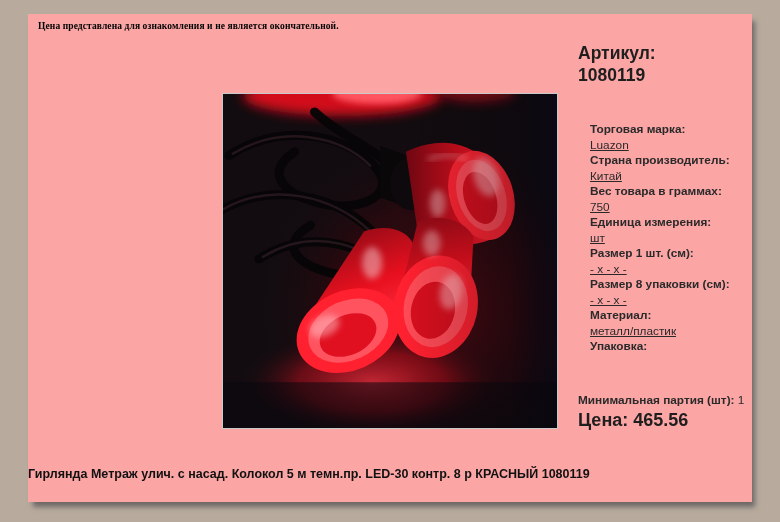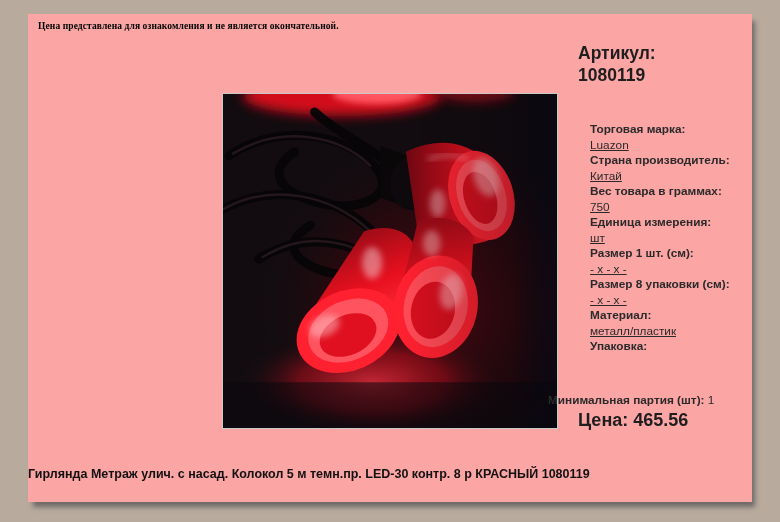--- a/index.html
+++ b/index.html
@@ -53,21 +53,21 @@
   }
   .attr-value {
     font-size:11.8px;
     line-height:15.5px;
     color:#2a2a2a;
     white-space:nowrap;
     text-decoration:underline;
   }
   .min-batch {
     position:absolute;
-    left:520px; top:379px;
+    left:550px; top:379px;
     font-size:11.8px;
     color:#2a2a2a;
     white-space:nowrap;
     text-align:center;
   }
   .min-batch .lbl { font-weight:bold; }
   .price-line {
     position:absolute;
     left:550px; top:396px;
     font-size:18px;

